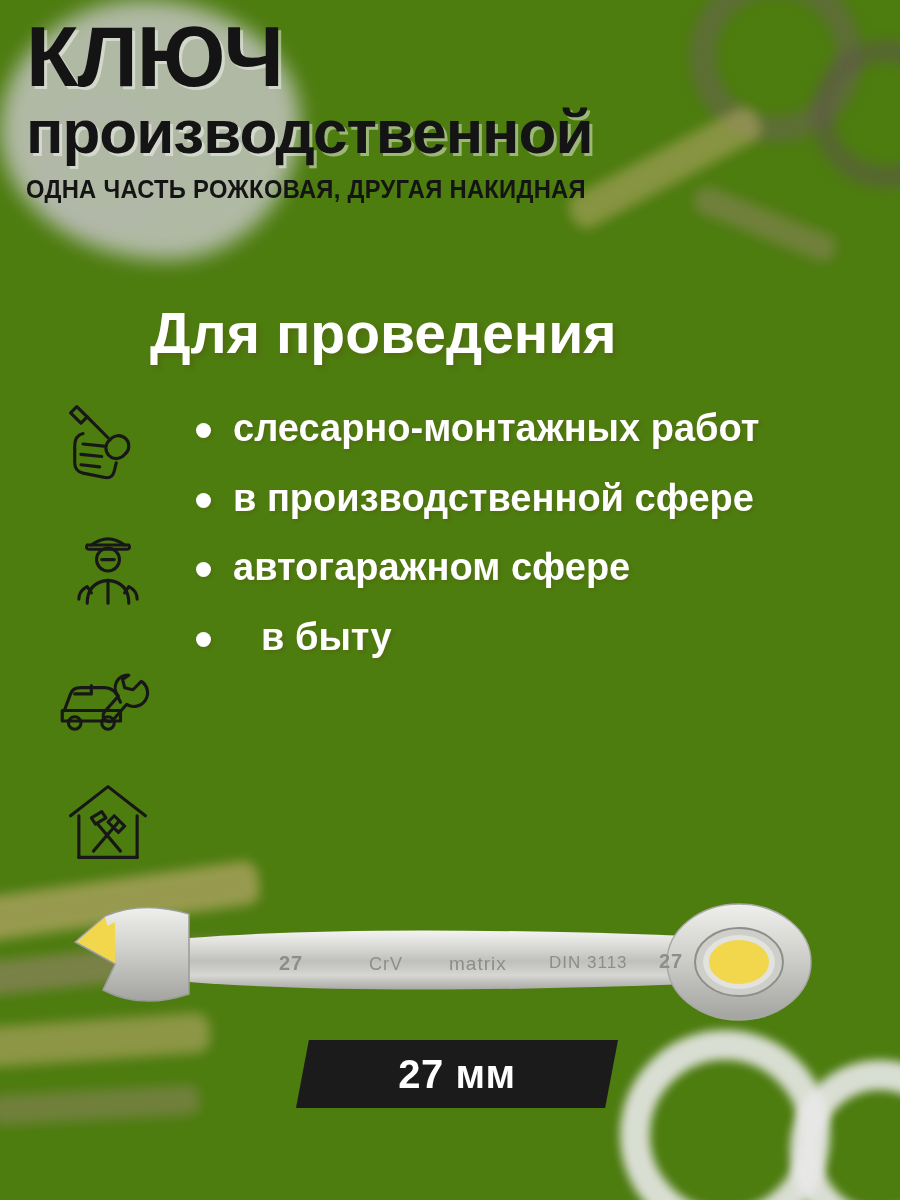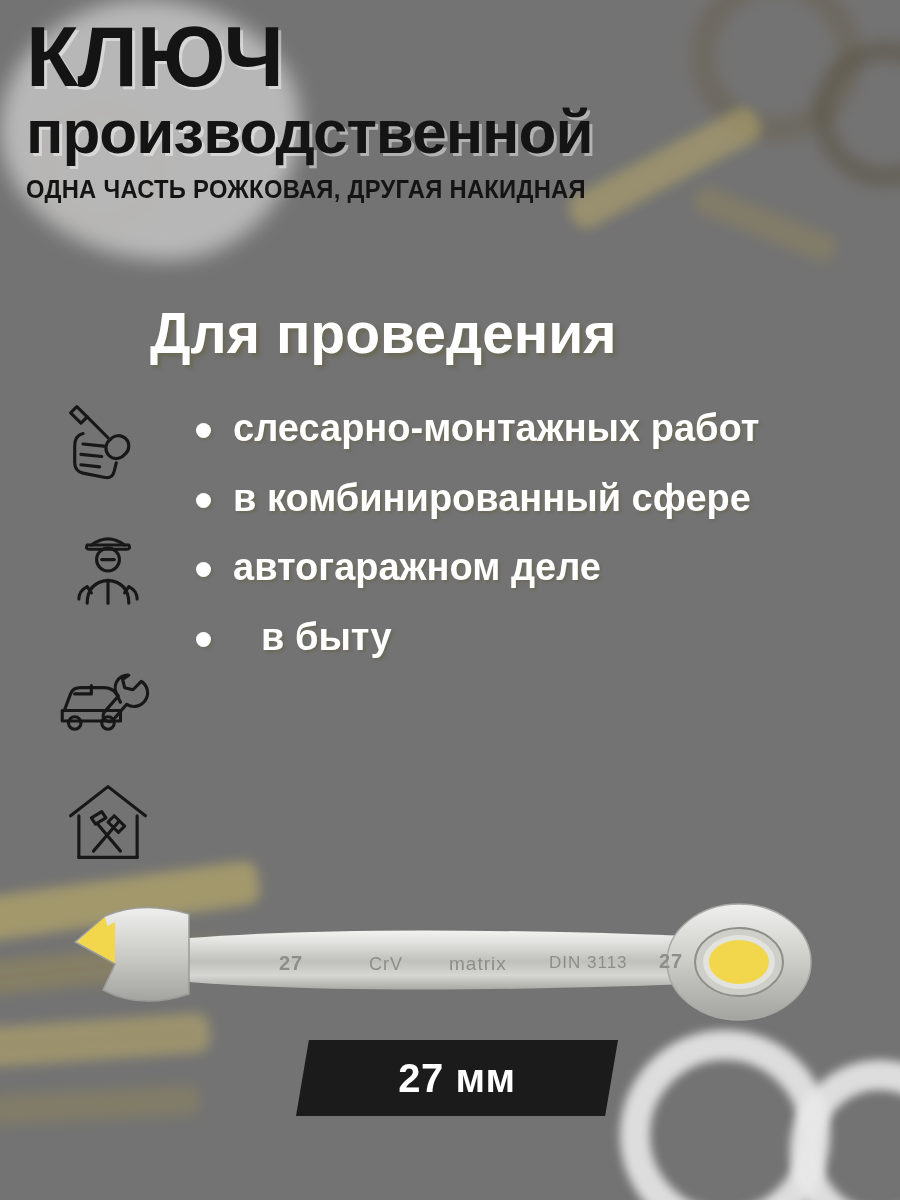--- a/index.html
+++ b/index.html
@@ -8,21 +8,21 @@
     background: #ffffff;
   }
   body {
     font-family: "Liberation Sans", sans-serif;
   }
   .card {
     position: relative;
     width: 900px;
     height: 1200px;
     overflow: hidden;
-    background: #737373;
+    background: #4d7c0f;
   }
   
   .bg-layer {
     position: absolute;
     inset: 0;
     overflow: hidden;
   }
   .bg-blob {
     position: absolute;
     filter: blur(6px);
@@ -161,21 +161,21 @@
     height: 200px;
   }
   .wrench svg { display:block; width:100%; height:100%; }
 
   
   .badge {
     position: absolute;
     left: 296px;
     top: 1040px;
     width: 322px;
-    height: 76px;
+    height: 68px;
     background: #1b1b1b;
     color: #ffffff;
     display: flex;
     align-items: center;
     justify-content: center;
     font-weight: bold;
     font-size: 40px;
     letter-spacing: .5px;
     clip-path: polygon(4% 0, 100% 0, 96% 100%, 0 100%);
   }
@@ -257,25 +257,25 @@
     </div>
   </div>
 
   <div class="bullets">
     <div class="bullet">
       <span class="bullet-dot"></span>
       <span class="bullet-text">слесарно-монтажных работ</span>
     </div>
     <div class="bullet">
       <span class="bullet-dot"></span>
-      <span class="bullet-text">в комбинированный сфере</span>
+      <span class="bullet-text">в производственной сфере</span>
     </div>
     <div class="bullet">
       <span class="bullet-dot"></span>
-      <span class="bullet-text">автогаражном деле</span>
+      <span class="bullet-text">автогаражном сфере</span>
     </div>
     <div class="bullet last">
       <span class="bullet-dot"></span>
       <span class="bullet-text">в быту</span>
     </div>
   </div>
 
   <div class="wrench">
     <svg viewBox="0 0 812 200">
       <defs>

